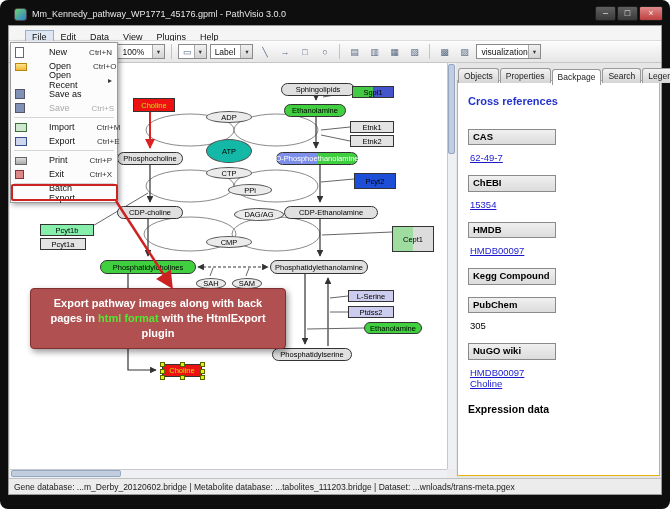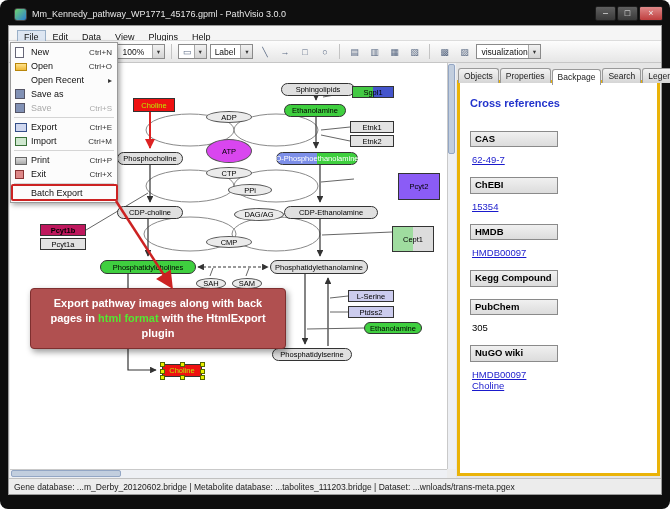--- a/index.html
+++ b/index.html
@@ -12,21 +12,21 @@
   #win-title{left:32px;top:9px;color:#e8e8e8;font-size:9px;white-space:nowrap}
   .winbtn{top:6px;height:15px;width:21px;background:linear-gradient(#606060,#3a3a3a);border:1px solid #1d1d1d;border-radius:2px;color:#eee;font-size:9px;line-height:13px;text-align:center}
   #btn-min{left:595px}
   #btn-max{left:617px}
   #btn-close{left:639px;width:24px;background:linear-gradient(#e08a8a,#bf3e3e)}
 
   
   #client{left:8px;top:25px;width:654px;height:470px;background:#ececec;border:1px solid #9a9a9a}
 
   
-  #menubar{left:9px;top:26px;width:652px;height:15px;background:#f5f5f5;border-bottom:1px solid #dcdcdc;z-index:6;white-space:nowrap;padding-left:8px}
+  #menubar{left:9px;top:26px;width:652px;height:15px;background:#f5f5f5;border-bottom:1px solid #dcdcdc;z-index:6;white-space:nowrap;padding-left:16px}
   .mb-item{display:inline-block;padding:1px 7px;font-size:9px;height:14px;line-height:12px;color:#111}
   .mb-item.open{background:#dde6f2;border:1px solid #9ab0c8;padding:0 6px}
 
   
   #toolbar{left:9px;top:41px;width:652px;height:22px;background:linear-gradient(#fdfdfd,#e6e6e6);border-bottom:1px solid #c6c6c6;z-index:6;display:flex;align-items:center;padding:0 4px;gap:3px}
   .tb{width:18px;height:17px;display:flex;align-items:center;justify-content:center;font-size:10px;color:#4a5a74}
   .tsep{width:1px;height:15px;background:#c4c4c4;margin:0 3px}
   .tlabel{font-size:9px;color:#222;margin:0 3px}
   .combo{height:15px;background:#fff;border:1px solid #8a8a8a;display:flex;align-items:center;font-size:8.5px;color:#111;padding-left:4px}
   .combo .caret{margin-left:auto;width:12px;height:100%;display:flex;align-items:center;justify-content:center;background:linear-gradient(#f2f2f2,#d4d4d4);border-left:1px solid #a8a8a8;font-size:5.5px;color:#333}
@@ -53,33 +53,33 @@
   #vscroll{left:447px;top:63px;width:9px;height:406px;background:#eef0f4;border-left:1px solid #c9c9c9;z-index:5}
   #vthumb{left:448px;top:64px;width:7px;height:90px;background:#c2cede;border:1px solid #93a6c4;border-radius:2px;z-index:5}
   #hscroll{left:10px;top:469px;width:437px;height:9px;background:#eef0f4;border-top:1px solid #c9c9c9;z-index:5}
   #hthumb{left:11px;top:470px;width:110px;height:7px;background:#c2cede;border:1px solid #93a6c4;border-radius:2px;z-index:5}
 
   
   #sidepanel{left:456px;top:63px;width:205px;height:415px;background:#e6e6e6;z-index:5}
   #tab-row{left:458px;top:65px;height:16px;z-index:6;white-space:nowrap}
   .tab{display:inline-block;padding:2px 5px;font-size:8.5px;color:#222;background:linear-gradient(#f3f3f3,#d5d5d5);border:1px solid #999;border-bottom:none;border-radius:3px 3px 0 0;margin-right:1px}
   .tab.active{background:#fff;position:relative;top:1px;padding-bottom:3px}
-  #bp-panel{left:457px;top:80px;width:203px;height:396px;background:#fff;border:3px solid #eab308;z-index:5;padding:8px;overflow:hidden}
+  #bp-panel{left:457px;top:80px;width:203px;height:396px;background:#fff;border:1px solid #eab308;z-index:5;padding:8px;overflow:hidden}
   .bp-title{color:var(--title-blue);font-weight:bold;font-size:11px;margin:6px 0 22px 2px}
   .bp-header{width:88px;background:linear-gradient(#f0f0f0,#dcdcdc);border:1px solid #8a8a8a;font-weight:bold;font-size:9.5px;line-height:1.1;padding:2px 4px;margin:12px 8px 7px 2px}
   .bp-value{display:block;font-size:9.5px;height:11px;margin-left:4px;color:#000;text-decoration:none}
   .bp-value.link{color:var(--link-blue);text-decoration:underline}
   .bp-footer{font-weight:bold;font-size:10.5px;margin:14px 0 0 2px}
 
   
   #statusbar{left:9px;top:478px;width:652px;height:16px;background:#ececec;border-top:1px solid #c0c0c0;z-index:6;font-size:8.5px;color:#1a1a1a;padding:3px 5px;white-space:nowrap;overflow:hidden}
 
   
   #file-menu{position:absolute;left:10px;top:42px;width:108px;background:#fcfcfc;border:1px solid #9a9a9a;box-shadow:2px 2px 5px rgba(0,0,0,.35);z-index:30;padding:2px 0;font-size:9px}
-  .fm-item{display:flex;align-items:center;height:14px;padding:0 5px 0 4px;gap:4px;color:#111}
+  .fm-item{display:flex;align-items:center;height:14px;padding:0 5px 0 4px;gap:22px;color:#111}
   .fm-ico{width:12px;flex:0 0 12px;height:10px}
   .fm-label{flex:1}
   .fm-short{color:#333;font-size:8px}
   .fm-item.disabled .fm-label,.fm-item.disabled .fm-short{color:#aaa}
   .fm-sep{height:1px;background:#d5d5d5;margin:2px 3px}
   .fm-ico.new-icon{width:9px;flex-basis:9px;height:11px;background:#fff;border:1px solid #667;margin-right:3px}
   .fm-ico.open-icon{height:8px;background:linear-gradient(#ffe28a,#efb93a);border:1px solid #b8860b;margin-top:1px}
   .fm-ico.save-icon,.fm-ico.saveas-icon{width:10px;flex-basis:10px;height:10px;background:#8191b5;border:1px solid #556;margin-right:2px}
   .fm-ico.import-icon{height:9px;background:#cfe7cf;border:1px solid #387038}
   .fm-ico.export-icon{height:9px;background:#cfd7ef;border:1px solid #334e88}
@@ -218,31 +218,31 @@
   </svg>
 
   <div id="nodes" class="abs">
       <div class="node rounded" style="left: 281px; top: 83px; width: 74px; height: 13px; background: rgb(224, 224, 224);">Sphingolipids</div>
       <div class="node rect" style="left: 352px; top: 86px; width: 42px; height: 12px; background: linear-gradient(to right, rgb(68, 201, 68) 0px, rgb(68, 201, 68) 50%, rgb(68, 85, 204) 50%, rgb(68, 85, 204) 100%);">Sgpl1</div>
       <div class="node rect" style="left: 133px; top: 98px; width: 42px; height: 14px; background: rgb(238, 17, 17); color: rgb(184, 240, 0);">Choline</div>
       <div class="node rounded" style="left: 284px; top: 104px; width: 62px; height: 13px; background: rgb(63, 207, 63);">Ethanolamine</div>
       <div class="node oval" style="left: 206px; top: 111px; width: 46px; height: 12px; background: rgb(235, 235, 235);">ADP</div>
       <div class="node rect" style="left: 350px; top: 121px; width: 44px; height: 12px; background: rgb(227, 227, 227);">Etnk1</div>
       <div class="node rect" style="left: 350px; top: 135px; width: 44px; height: 12px; background: rgb(227, 227, 227);">Etnk2</div>
-      <div class="node oval" style="left: 206px; top: 139px; width: 46px; height: 24px; background: #d946ef; text-align: center;">ATP</div>
+      <div class="node oval" style="left: 206px; top: 139px; width: 46px; height: 24px; background: #14b8a6; text-align: center;">ATP</div>
       <div class="node rounded" style="left: 117px; top: 152px; width: 66px; height: 13px; background: rgb(224, 224, 224);">Phosphocholine</div>
       <div class="node rounded" style="left: 276px; top: 152px; width: 82px; height: 13px; background: linear-gradient(to right, rgb(125, 143, 232) 0px, rgb(125, 143, 232) 50%, rgb(62, 207, 62) 50%, rgb(62, 207, 62) 100%); color: rgb(255, 255, 255);">O-Phosphoethanolamine</div>
       <div class="node oval" style="left: 206px; top: 167px; width: 46px; height: 12px; background: rgb(235, 235, 235);">CTP</div>
-      <div class="node rect" style="left: 354px; top: 173px; width: 42px; height: 27px; background: #8b5cf6; margin-left: 44px;">Pcyt2</div>
+      <div class="node rect" style="left: 354px; top: 173px; width: 42px; height: 16px; background: #1d4ed8;">Pcyt2</div>
       <div class="node oval" style="left: 228px; top: 184px; width: 44px; height: 12px; background: rgb(235, 235, 235);">PPi</div>
       <div class="node rounded" style="left: 117px; top: 206px; width: 66px; height: 13px; background: rgb(224, 224, 224);">CDP-choline</div>
       <div class="node oval" style="left: 234px; top: 208px; width: 50px; height: 13px; background: rgb(235, 235, 235);">DAG/AG</div>
       <div class="node rounded" style="left: 284px; top: 206px; width: 94px; height: 13px; background: rgb(224, 224, 224);">CDP-Ethanolamine</div>
       <div class="node rect" style="left: 392px; top: 226px; width: 42px; height: 26px; background: linear-gradient(to right, rgb(159, 220, 159) 0px, rgb(159, 220, 159) 50%, rgb(220, 220, 220) 50%, rgb(220, 220, 220) 100%);">Cept1</div>
-      <div class="node rect" style="left: 40px; top: 224px; width: 46px; height: 12px; background: #be185d; font-weight: bold;">Pcyt1b</div>
+      <div class="node rect" style="left: 40px; top: 224px; width: 54px; height: 12px; background: #86efac;">Pcyt1b</div>
       <div class="node rect" style="left: 40px; top: 238px; width: 46px; height: 12px; background: rgb(227, 227, 227);">Pcyt1a</div>
       <div class="node oval" style="left: 206px; top: 236px; width: 46px; height: 12px; background: rgb(235, 235, 235);">CMP</div>
       <div class="node rounded" style="left: 100px; top: 260px; width: 96px; height: 14px; background: rgb(63, 207, 63);">Phosphatidylcholines</div>
       <div class="node oval" style="left: 196px; top: 278px; width: 30px; height: 11px; background: rgb(235, 235, 235);">SAH</div>
       <div class="node oval" style="left: 232px; top: 278px; width: 30px; height: 11px; background: rgb(235, 235, 235);">SAM</div>
       <div class="node rounded" style="left: 270px; top: 260px; width: 98px; height: 14px; background: rgb(224, 224, 224);">Phosphatidylethanolamine</div>
       <div class="node rect" style="left: 348px; top: 290px; width: 46px; height: 12px; background: rgb(204, 204, 238);">L-Serine</div>
       <div class="node rect" style="left: 348px; top: 306px; width: 46px; height: 12px; background: rgb(204, 204, 238);">Ptdss2</div>
       <div class="node rounded" style="left: 364px; top: 322px; width: 58px; height: 12px; background: rgb(63, 207, 63);">Ethanolamine</div>
       <div class="node rounded" style="left: 272px; top: 348px; width: 80px; height: 13px; background: rgb(224, 224, 224);">Phosphatidylserine</div>
@@ -265,20 +265,21 @@
         <a class="bp-value link">15354</a>
         <div class="bp-header">HMDB</div>
         <a class="bp-value link">HMDB00097</a>
         <div class="bp-header">Kegg Compound</div>
         <div class="bp-header">PubChem</div>
         <a class="bp-value">305</a>
         <div class="bp-header">NuGO wiki</div>
         <a class="bp-value link">HMDB00097</a>
         <a class="bp-value link">Choline</a>
       </div>
+    <div class="bp-footer">Expression data</div>
   </div>
 
   <div id="statusbar" class="abs">
     <span>Gene database: ...m_Derby_20120602.bridge | Metabolite database: ...tabolites_111203.bridge | Dataset: ...wnloads/trans-meta.pgex</span>
   </div>
 
   <div id="file-menu">
       <div class="fm-item">
         <span class="fm-ico new-icon"></span>
         <span class="fm-label">New</span>
@@ -299,28 +300,28 @@
         <span class="fm-label">Save as</span>
         <span class="fm-short"></span>
       </div>
       <div class="fm-item disabled">
         <span class="fm-ico save-icon"></span>
         <span class="fm-label">Save</span>
         <span class="fm-short">Ctrl+S</span>
       </div>
       <div class="fm-sep"></div>
       <div class="fm-item">
+        <span class="fm-ico import-icon"></span>
+        <span class="fm-label">Import</span>
+        <span class="fm-short">Ctrl+M</span>
+      </div>
+      <div class="fm-item">
         <span class="fm-ico export-icon"></span>
         <span class="fm-label">Export</span>
         <span class="fm-short">Ctrl+E</span>
-      </div>
-      <div class="fm-item">
-        <span class="fm-ico import-icon"></span>
-        <span class="fm-label">Import</span>
-        <span class="fm-short">Ctrl+M</span>
       </div>
       <div class="fm-sep"></div>
       <div class="fm-item">
         <span class="fm-ico print-icon"></span>
         <span class="fm-label">Print</span>
         <span class="fm-short">Ctrl+P</span>
       </div>
       <div class="fm-item">
         <span class="fm-ico exit-icon"></span>
         <span class="fm-label">Exit</span>

